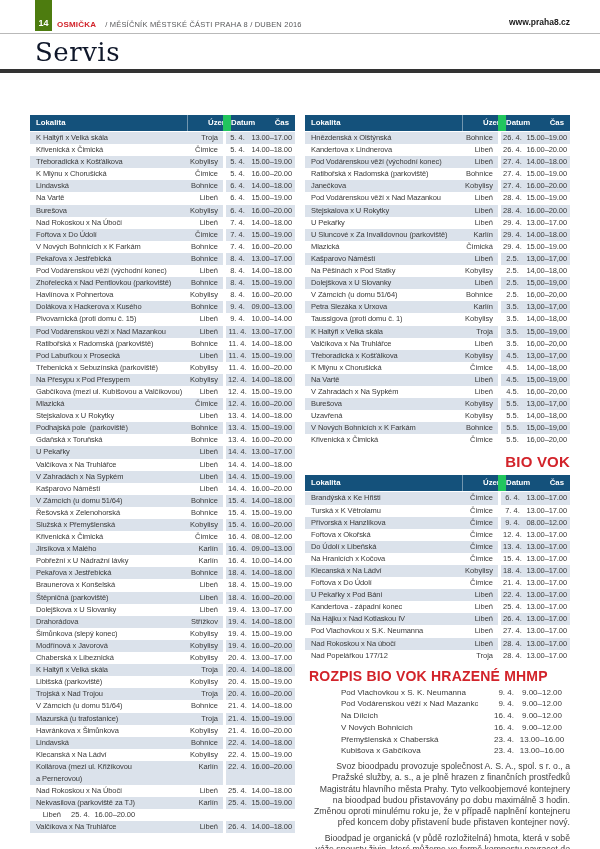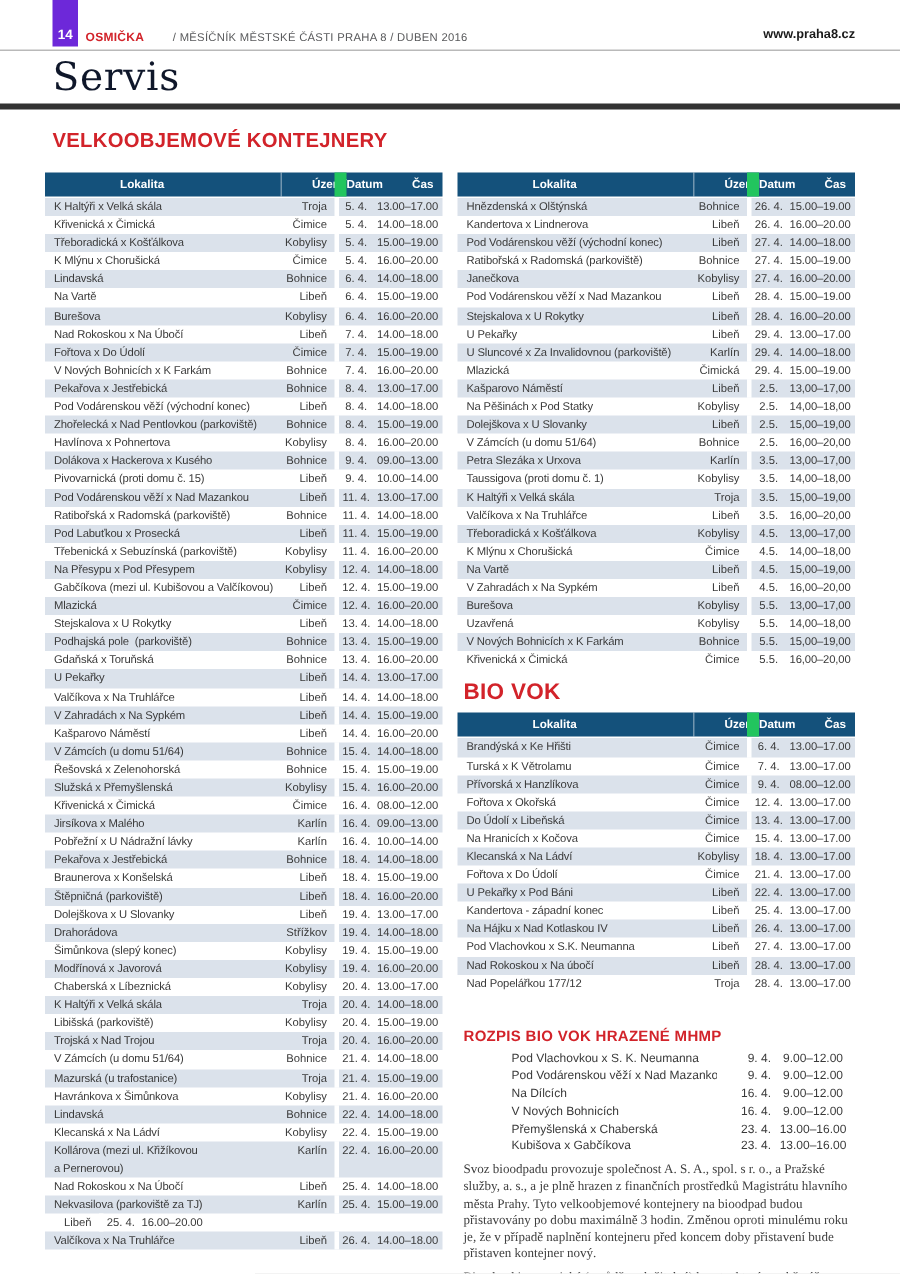--- a/index.html
+++ b/index.html
@@ -1,80 +1,79 @@
 <!DOCTYPE html>
 <html lang="cs"><head>
 <meta charset="utf-8">
 <style>
   html,body{margin:0;padding:0;background:#e9e9e9;}
   .page{position:relative;width:600px;height:849px;background:#ffffff;overflow:hidden;
         font-family:"Liberation Sans",sans-serif;color:#3a3a3a;}
   
-  .pagetab{position:absolute;left:35px;top:0;width:17px;height:31px;background:#6d28d9;
+  .pagetab{position:absolute;left:35px;top:0;width:17px;height:31px;background:#4d7c0f;
            display:flex;align-items:flex-end;justify-content:center;}
   .pagetab span{color:#fff;font-size:9px;font-weight:bold;line-height:1;padding-bottom:3px;}
   .mastline{position:absolute;left:57px;top:20px;font-size:7.5px;letter-spacing:.2px;white-space:nowrap;}
-  .brand{color:#d2232a;font-weight:bold;font-size:8px;margin-right:19px;}
+  .brand{color:#d2232a;font-weight:bold;font-size:8px;margin-right:9px;}
   .mast-rest{color:#58595b;}
   .website{position:absolute;right:30px;top:17px;font-size:8.5px;font-weight:bold;color:#1a1a1a;}
   .hairline{position:absolute;left:0;right:0;top:33px;height:1px;background:#b9b9b9;}
   .section-title{position:absolute;left:35px;top:37px;font-family:"DejaVu Serif",serif;
                  font-size:26px;color:#0f172a;letter-spacing:.5px;}
   .thickline{position:absolute;left:0;right:0;top:69px;height:3.5px;background:#333333;}
   
   .red-title{position:absolute;left:35px;top:86px;font-size:13.5px;font-weight:bold;
              color:#d2232a;letter-spacing:.2px;}
-  .sub-title{font-size:15px;font-weight:bold;color:#d2232a;margin:7px 0 5px 4px;letter-spacing:.2px;}
-  .mini-title{font-size:10px;font-weight:bold;color:#d2232a;margin:24px 0 3px 4px;letter-spacing:.2px;}
+  .sub-title{font-size:15px;font-weight:bold;color:#d2232a;margin:7px 0 5px 4px;letter-spacing:.2px;text-align:right;}
+  .mini-title{font-size:14px;font-weight:bold;color:#d2232a;margin:6px 0 3px 4px;letter-spacing:.2px;}
   
   .cols{position:absolute;left:30px;top:115px;width:540px;display:flex;gap:10px;}
   .col{width:265px;flex:none;}
   
   .thead{display:flex;background:#14517b;color:#fff;font-weight:bold;font-size:7.8px;
          height:16px;line-height:16px;margin-bottom:1px;}
   .th{display:block;flex:none;white-space:nowrap;box-sizing:border-box;}
-  .th.loc{flex:1;padding-left:18px;margin-left:32px;}
+  .th.loc{flex:1;padding-left:6px;}
   .th.uzemi{width:36px;text-align:left;padding-left:20px;border-left:1px solid rgba(255,255,255,.4);}
   .th.datum{width:26px;text-align:center;border-left:8px solid #22c55e;}
   .th.cas{width:46px;text-align:right;padding-right:6px;}
   .tbody{font-size:7.5px;}
   .trow{display:flex;align-items:stretch;min-height:12.1px;line-height:12.1px;color:#3a3a3a;}
   .tbody .trow:nth-child(odd){background:#dbe2eb;}
   .cell{display:block;box-sizing:border-box;flex:none;}
   .cell.loc{flex:1;padding-left:6px;padding-right:2px;white-space:pre;overflow:hidden;letter-spacing:-.1px;}
   .cell.uzemi{width:36px;text-align:right;padding-right:5px;white-space:nowrap;}
   .cell.datum{width:26px;text-align:center;border-left:3px solid #fff;white-space:nowrap;}
   .cell.cas{width:46px;text-align:right;padding-right:3px;white-space:nowrap;letter-spacing:-.1px;}
   
   .rozpis{font-size:8px;margin-left:4px;}
   .rozpis .trow{min-height:11.7px;line-height:11.7px;}
   .cell.rloc{flex:1;white-space:pre;overflow:hidden;padding-left:32px;}
   .cell.rdatum{width:36px;text-align:right;white-space:nowrap;}
   .cell.rcas{width:56px;text-align:center;white-space:nowrap;}
   
-  .para{font-family:Liberation Serif, serif;font-size:8.7px;line-height:11.3px;color:#3f3f3f;
-        margin:4px 0 0 4px;width:261px;}
+  .para{font-family:Liberation Sans, sans-serif;font-size:8.7px;line-height:11.3px;color:#3f3f3f;
+        margin:4px 0 0 4px;width:261px;text-align:right;}
 </style>
 </head>
 <body>
 
 <div class="page">
 
   <div class="pagetab">
     <span>14</span>
   </div>
   <div class="mastline">
     <span class="brand">OSMIČKA</span><span class="mast-rest">/ MĚSÍČNÍK MĚSTSKÉ ČÁSTI PRAHA 8 / DUBEN 2016</span>
   </div>
   <div class="website">www.praha8.cz</div>
   <div class="hairline"></div>
   <div class="section-title">Servis</div>
   <div class="thickline"></div>
 
-  <div class="red-title">VELKOOBJEMOVÉ KONTEJNERY</div>
 
   <div class="cols">
 
     <div class="col">
       <div>
         <div class="thead">
           <span class="th loc">Lokalita</span>
           <span class="th uzemi">Území</span>
           <span class="th datum">Datum</span>
           <span class="th cas">Čas</span>

